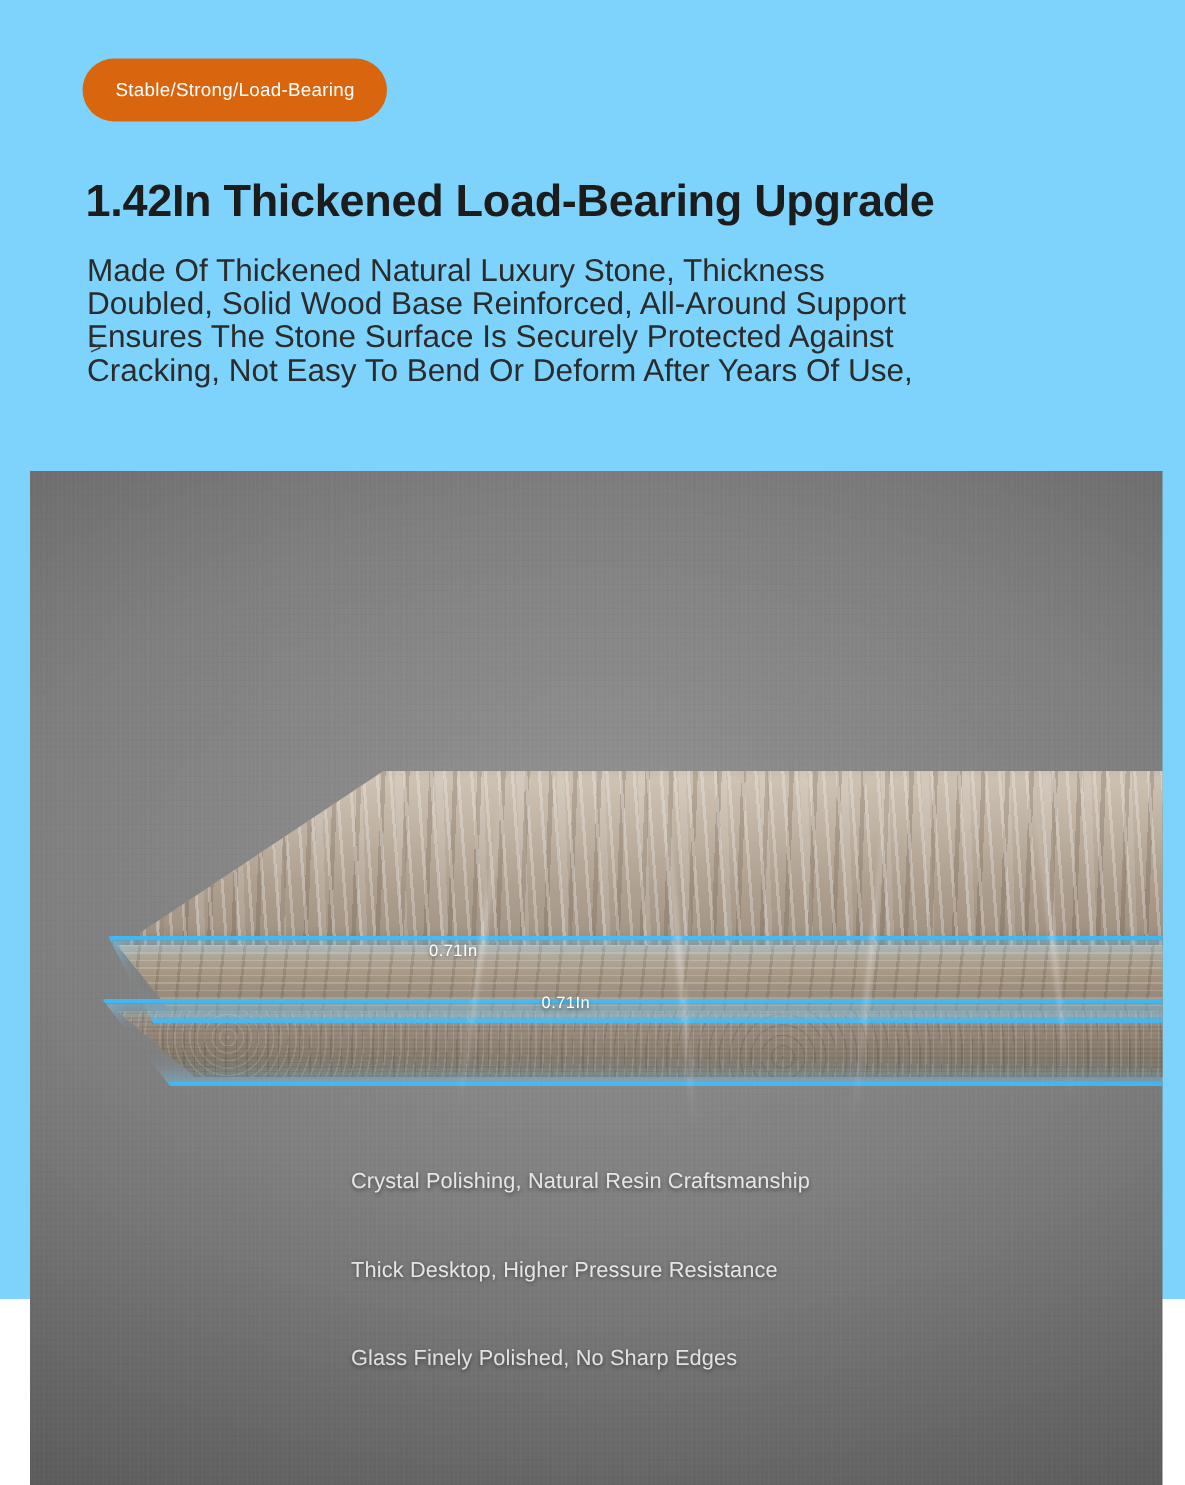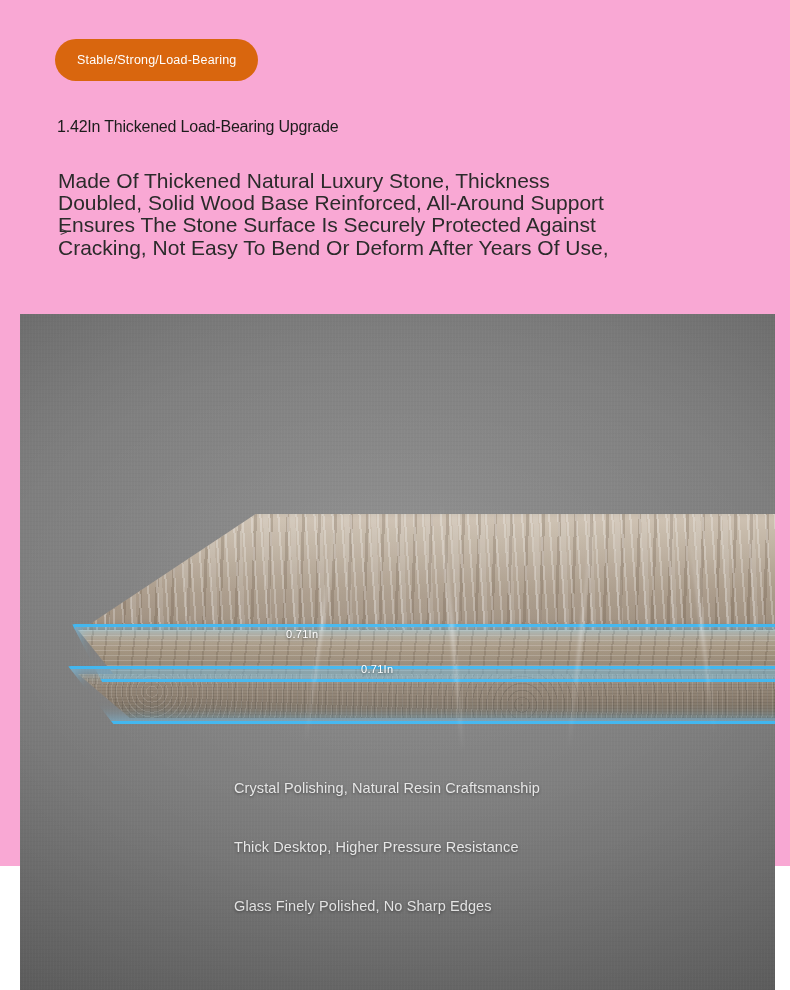--- a/index.html
+++ b/index.html
@@ -7,21 +7,21 @@
     width: 790px;
     height: 990px;
     background: #ffffff;
     font-family: "Liberation Sans", sans-serif;
     overflow: hidden;
   }
   .page {
     position: relative;
     width: 790px;
     height: 866px;
-    background: #f9a8d4;
+    background: #7dd3fc;
   }
 
   
   .badge {
     position: absolute;
     left: 55px;
     top: 39px;
     height: 42px;
     padding: 0 22px;
     border-radius: 21px;
@@ -34,22 +34,22 @@
     align-items: center;
     justify-content: center;
     white-space: nowrap;
   }
 
   
   .headline {
     position: absolute;
     left: 57px;
     top: 118px;
-    font-size: 16px;
-    font-weight: 400;
+    font-size: 30px;
+    font-weight: 700;
     color: #1c1c1c;
     letter-spacing: -0.2px;
     white-space: nowrap;
   }
 
   
   .bodytext {
     position: absolute;
     left: 58px;
     top: 170px;

